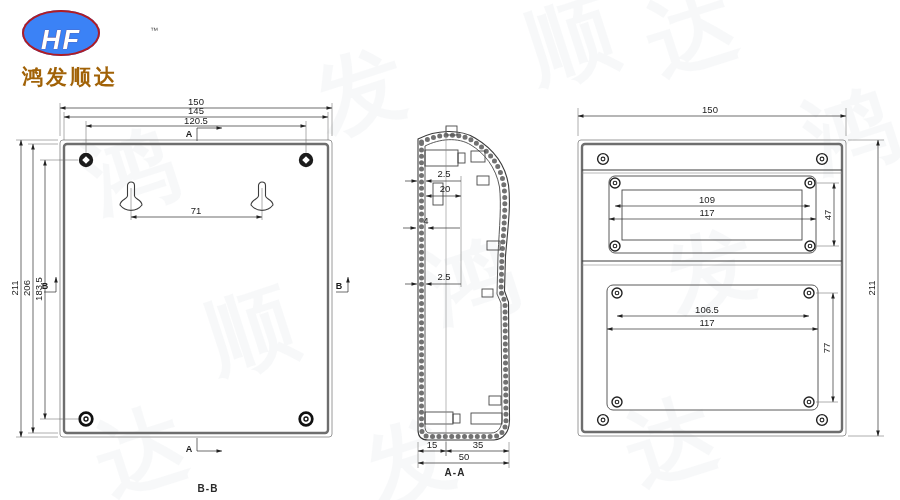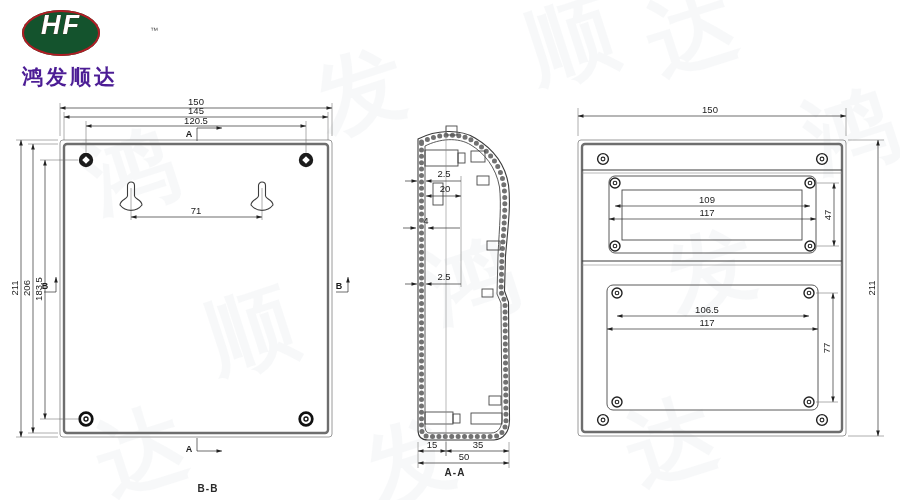--- a/index.html
+++ b/index.html
@@ -1,28 +1,28 @@
 <!DOCTYPE html>
 <html><head>
 <meta charset="utf-8">
 <style>
   html,body{margin:0;padding:0;background:#fff;}
   #stage{position:relative;width:900px;height:500px;background:#ffffff;overflow:hidden;
          font-family:"Liberation Sans",sans-serif;}
   #drawing{position:absolute;left:0;top:0;}
   
   #brand{position:absolute;left:22px;top:10px;z-index:5;}
-  .logo-oval{width:78px;height:46px;border-radius:50%;background:#14532d;
-             display:flex;align-items:flex-start;justify-content:center;
+  .logo-oval{width:78px;height:46px;border-radius:50%;background:#3b82f6;
+             display:flex;align-items:flex-end;justify-content:center;
              box-shadow:inset 0 0 0 2px #b01c24;}
   .logo-hf{color:#ffffff;font-weight:bold;font-style:italic;font-size:27px;
            letter-spacing:2px;font-family:"Liberation Sans",sans-serif;
            text-shadow:0 0 1px #8e1118;}
   .tm{position:absolute;left:128px;top:16px;font-size:8px;color:#555;}
-  .company{margin-top:7px;font-size:21px;font-weight:bold;color:#4c1d95;
+  .company{margin-top:7px;font-size:21px;font-weight:bold;color:#a16207;
            letter-spacing:3px;white-space:nowrap;}
   
   .frame-outer{stroke:#9a9a9a;stroke-width:1;fill:none;}
   .frame-inner{stroke:#6e6e6e;stroke-width:2.4;fill:none;}
   .ol{stroke:#3c3c3c;stroke-width:1.1;fill:none;}
   .thin{stroke:#474747;stroke-width:0.9;fill:none;}
   .dim{stroke:#2e2e2e;stroke-width:0.7;fill:none;}
   .ext{stroke:#6a6a6a;stroke-width:0.55;fill:none;}
   .cl{stroke:#8a8a8a;stroke-width:0.6;fill:none;}
   .dots{stroke:#4d4d4d;stroke-width:5;fill:none;stroke-dasharray:0 6.4;

